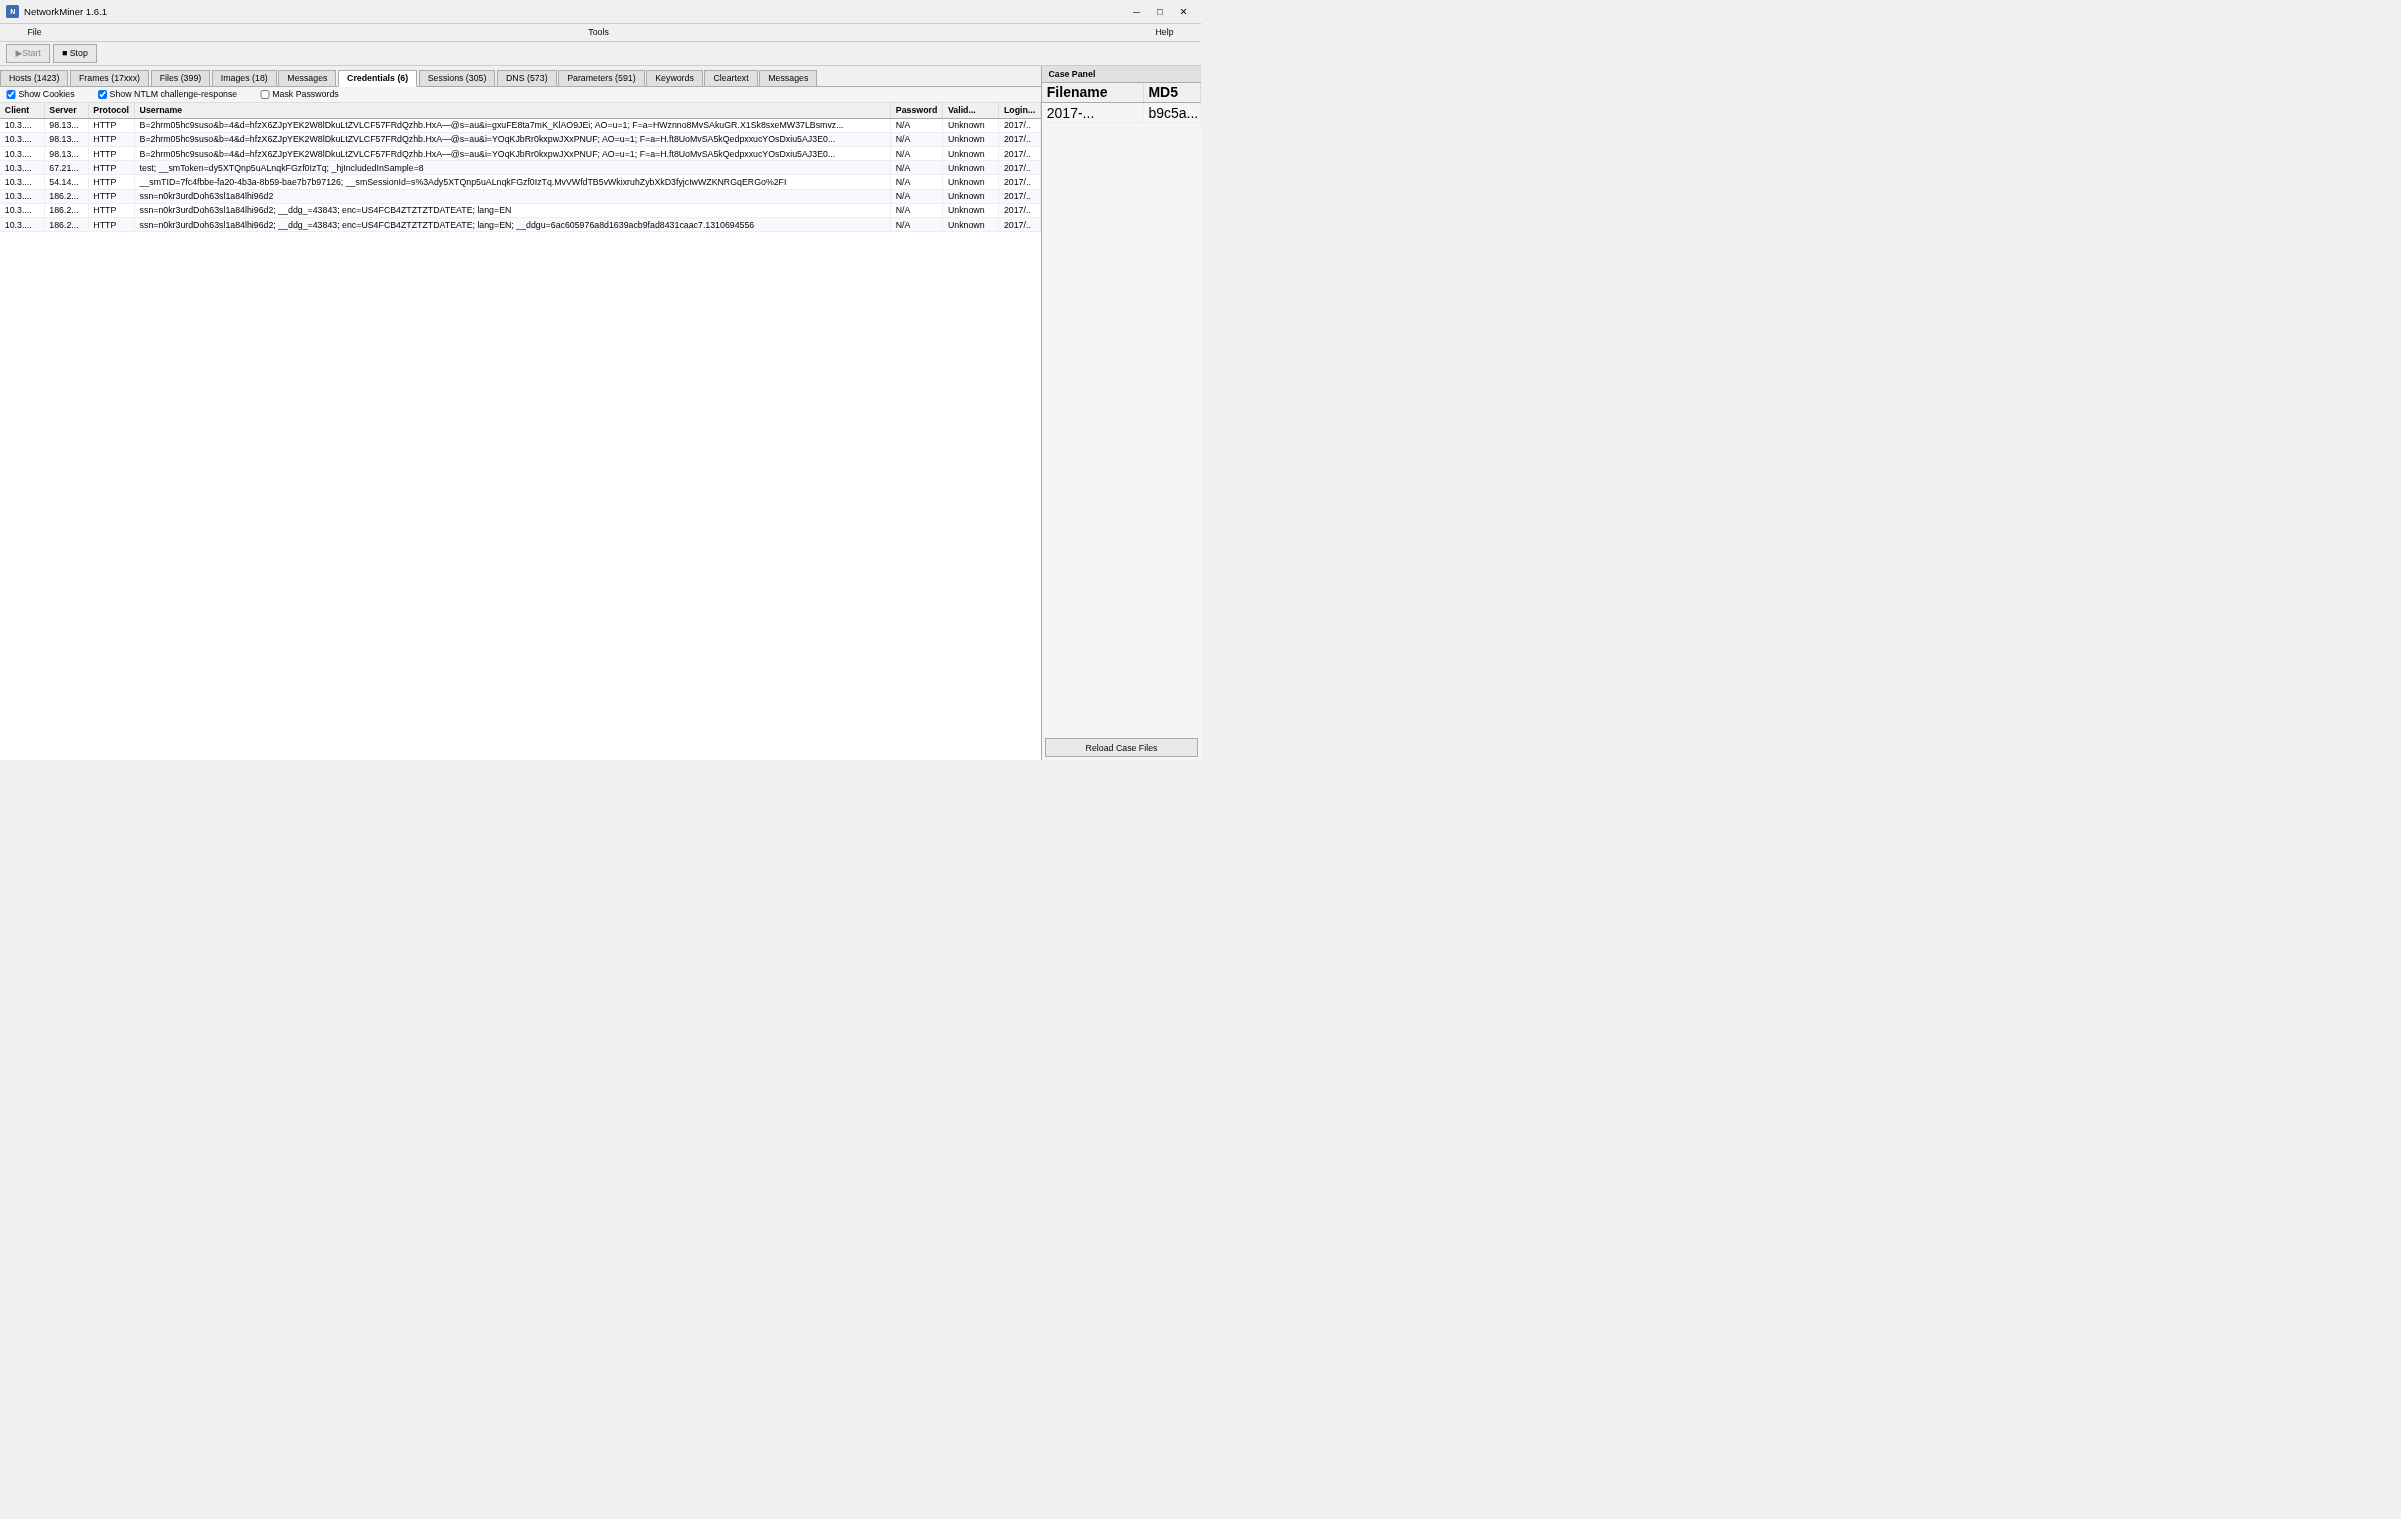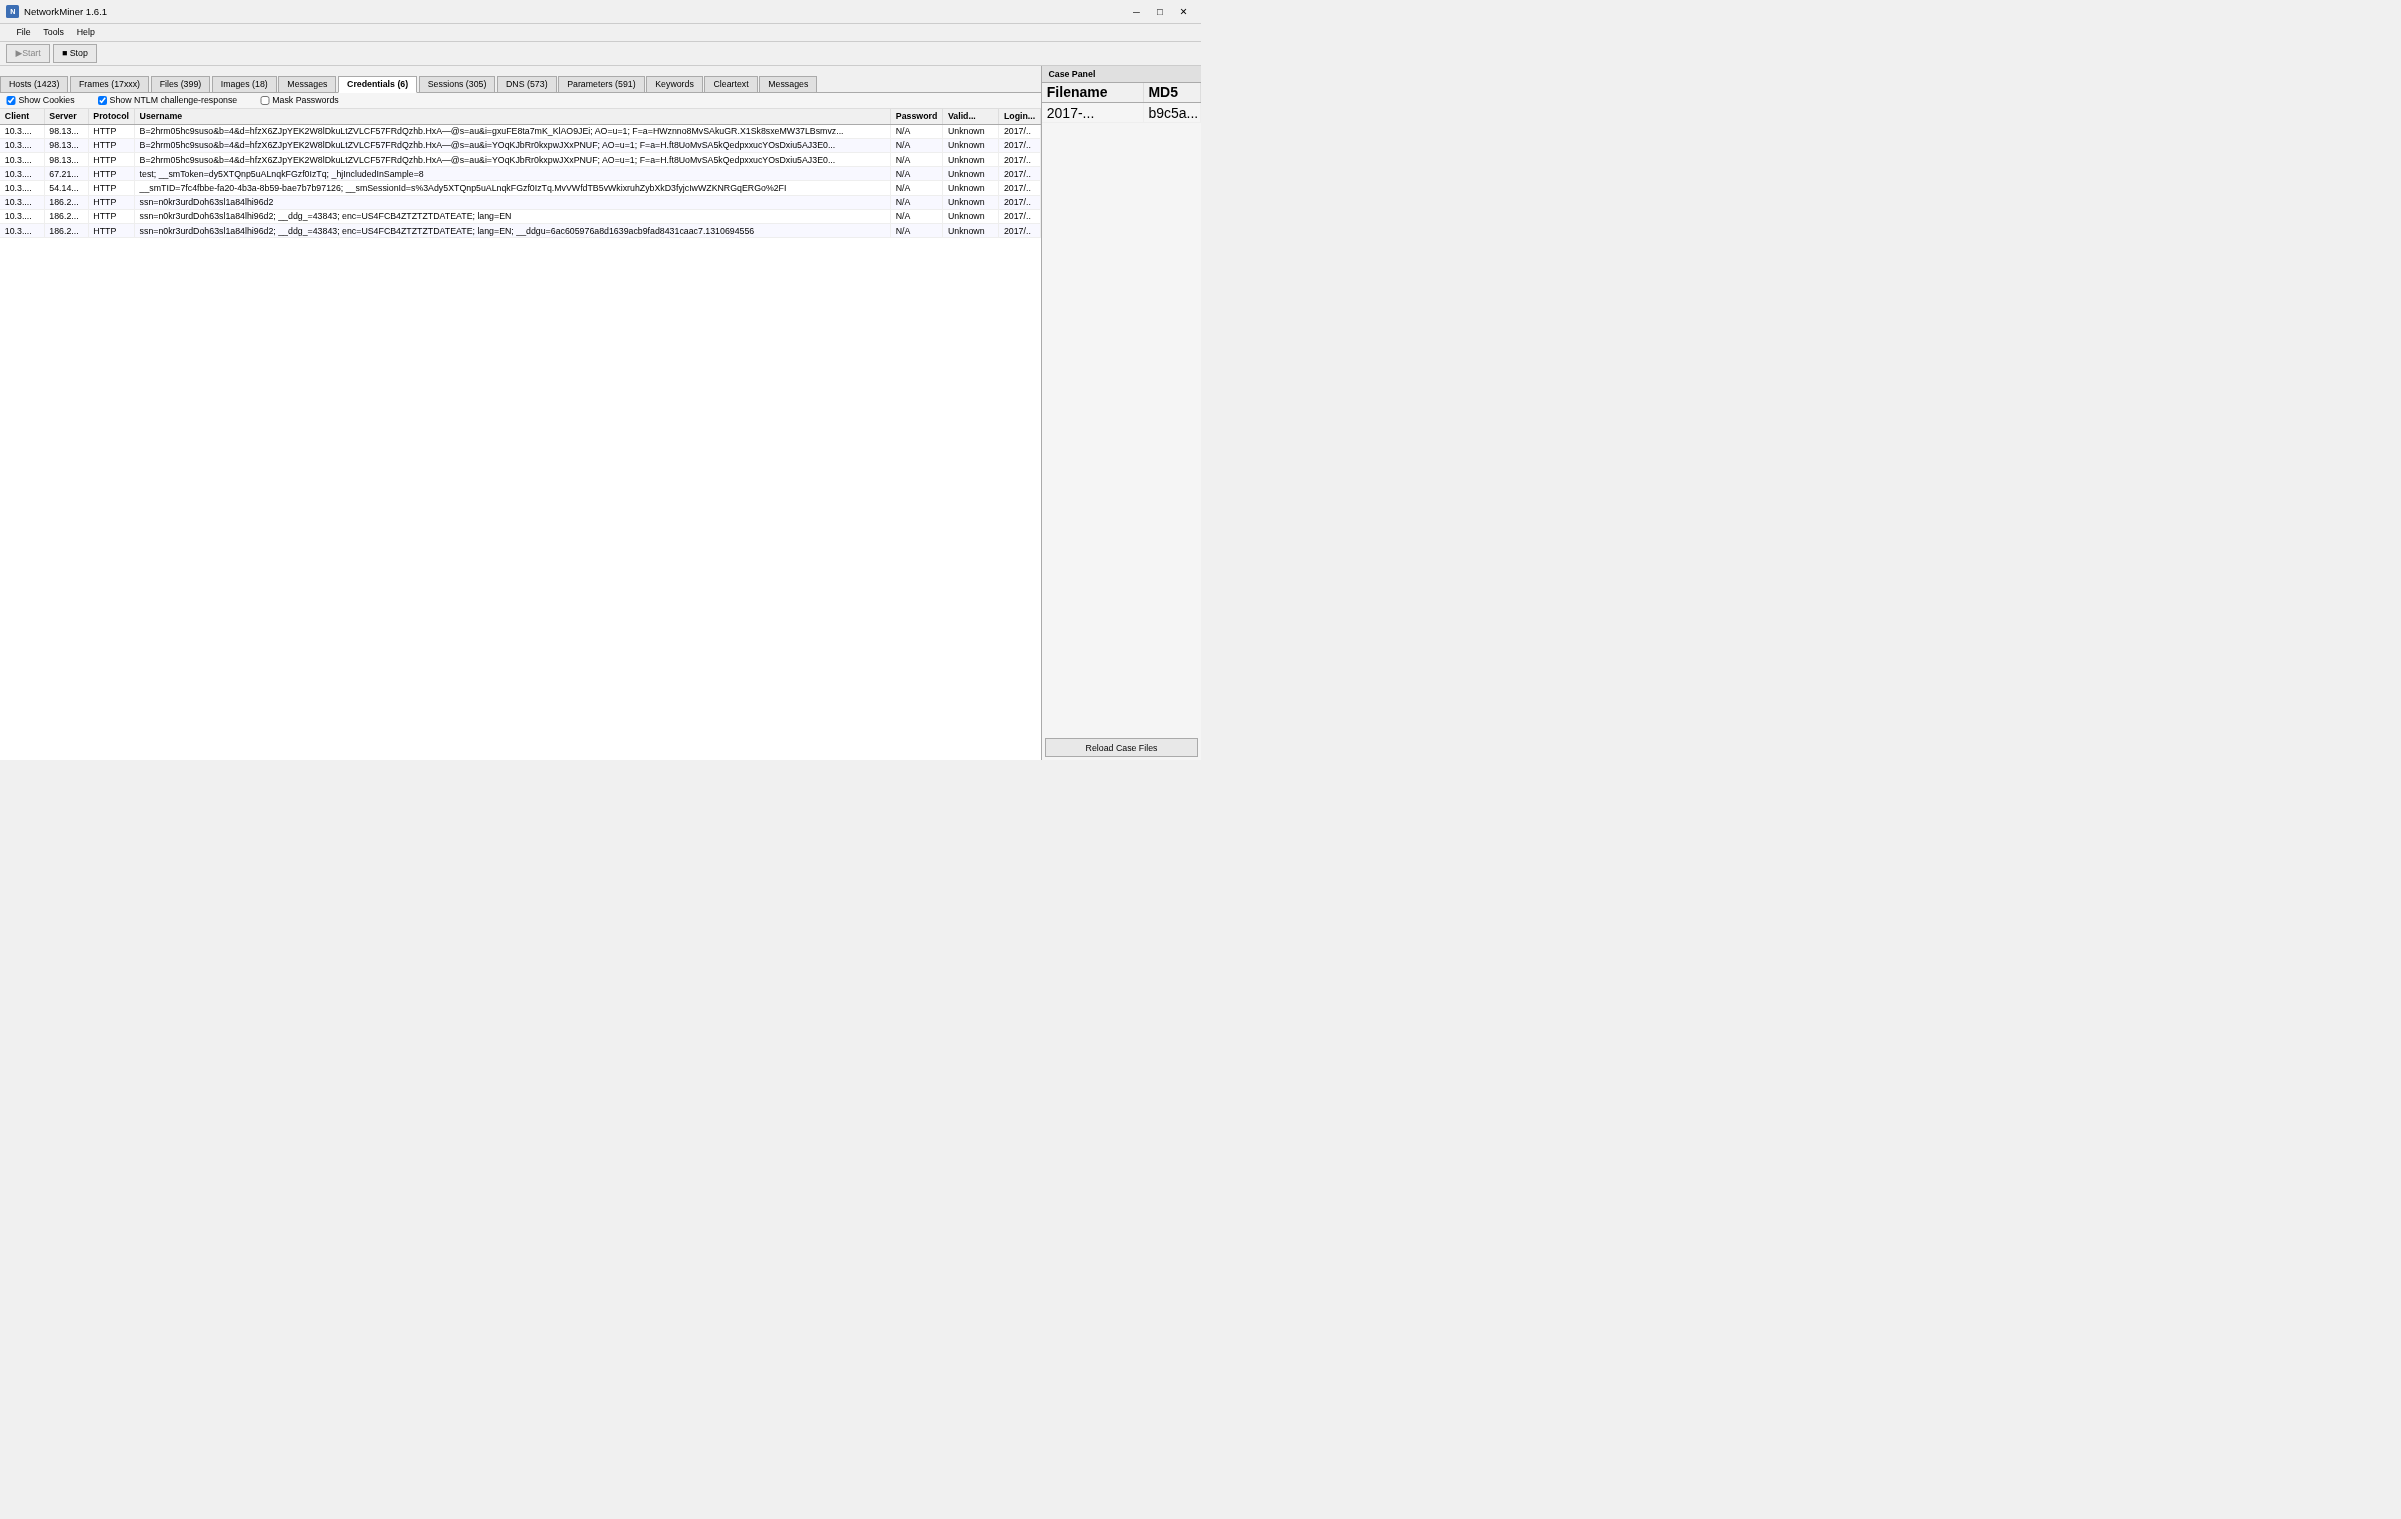--- a/index.html
+++ b/index.html
@@ -43,22 +43,23 @@
       font-size: 9.6px; cursor: pointer;
       display: flex; align-items: center; justify-content: center;
     }
 
     
     #menu-bar {
       background: #f0f0f0;
       height: 17.5px;
       display: flex;
       align-items: center;
-      padding: 0 10px;
+      padding: 0 21px;
       border-bottom: 0.8px solid #ccc;
+      justify-content: space-between;
     }
     #menu-bar .menu-item {
       padding: 1.6px 6.4px;
       cursor: pointer;
       font-size: 8.8px;
     }
 
     
     #toolbar {
       background: #f0f0f0;
@@ -113,21 +114,21 @@
       padding-top: 1.6px;
     }
     .tab {
       padding: 2.4px 8px;
       border: 0.8px solid #aaa;
       border-bottom: none;
       margin-right: 1.6px;
       cursor: pointer;
       background: #e0e0e0;
       font-size: 8.8px;
-      margin-top: 9px;
+      margin-top: 3px;
     }
     .tab.active {
       background: white;
       border-bottom: 0.8px solid white;
       font-weight: bold;
       z-index: 1;
       margin-bottom: -0.8px;
     }
 
     

